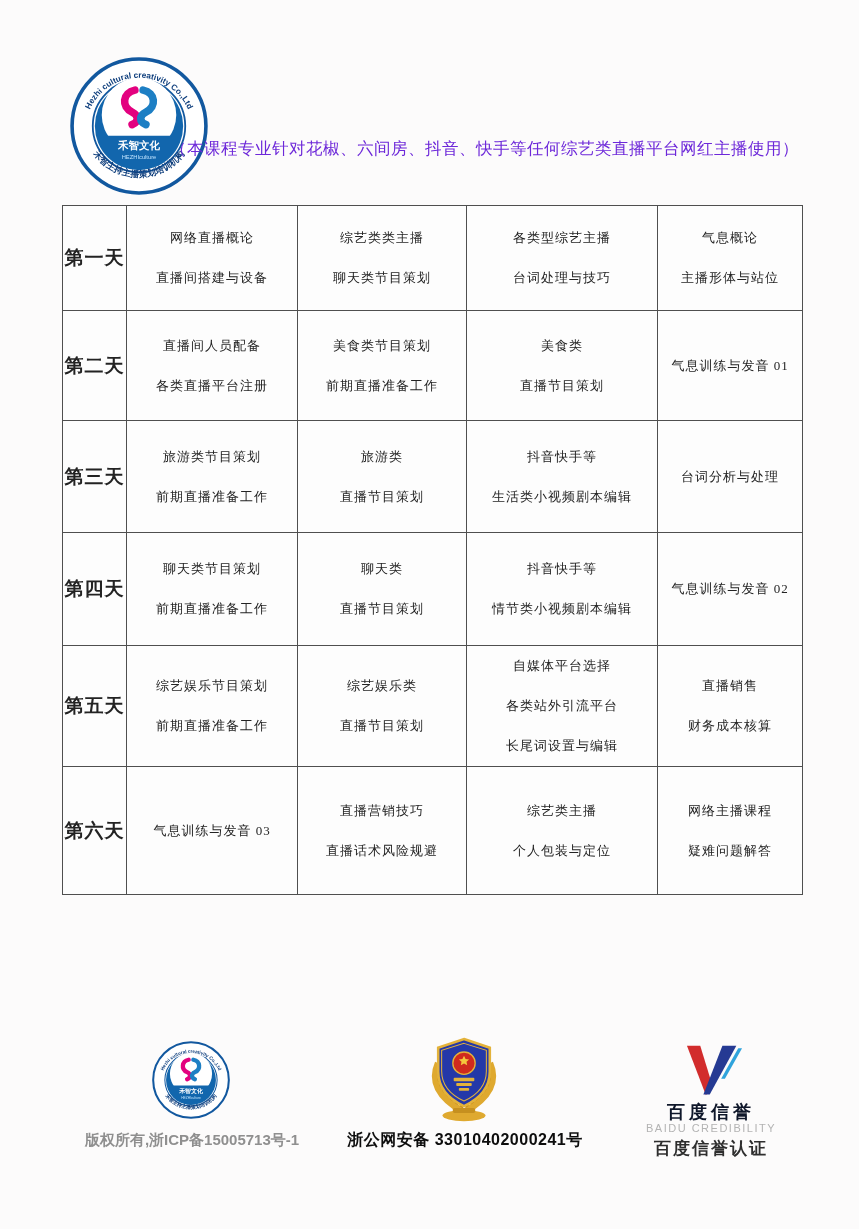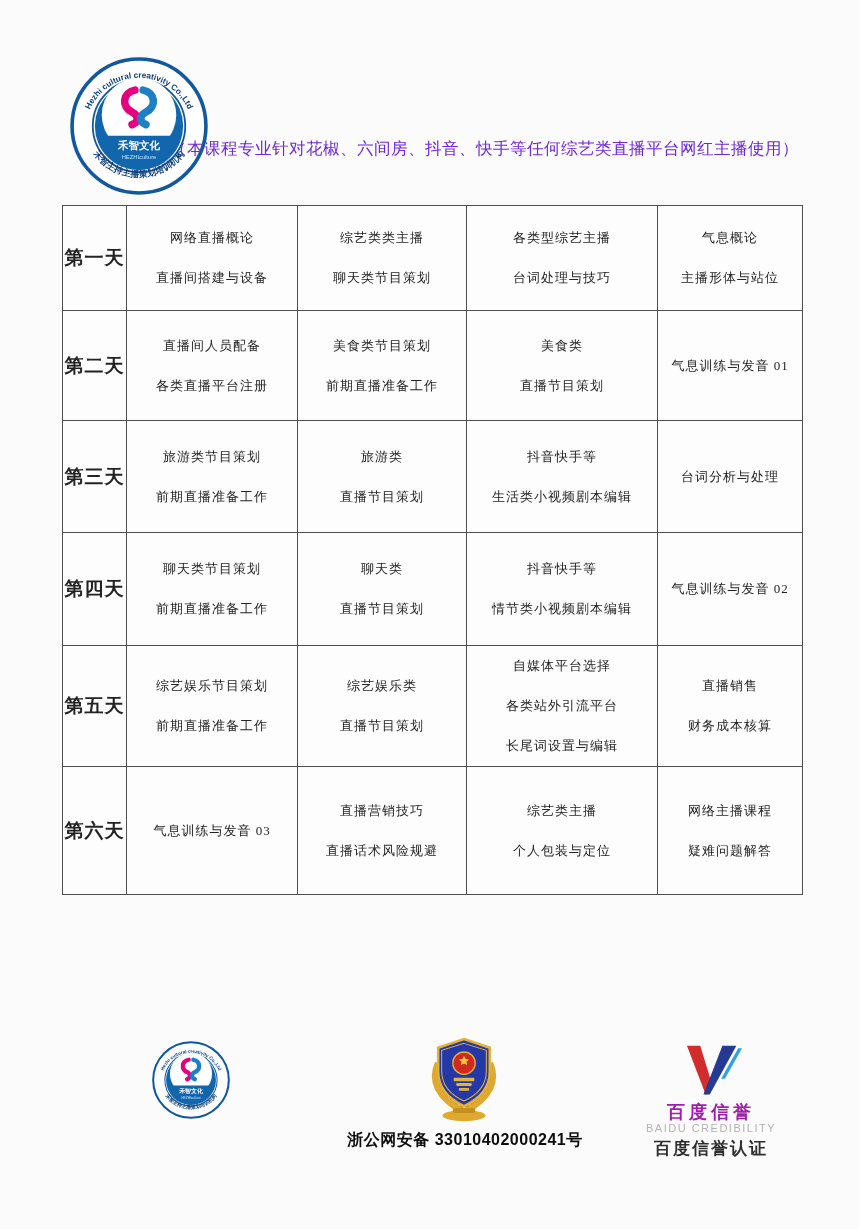--- a/index.html
+++ b/index.html
@@ -66,21 +66,21 @@
     font-family:"Liberation Sans","DejaVu Sans",sans-serif;
     font-size:15px;font-weight:600;color:#8f8f8f;
   }
   .police-record{
     position:absolute;top:1130px;left:340px;width:250px;text-align:center;
     font-family:"Liberation Sans","DejaVu Sans",sans-serif;
     font-size:16px;font-weight:bold;color:#0d0d0d;letter-spacing:.5px;
   }
   .baidu-cn{
     position:absolute;top:1100px;left:631px;width:160px;text-align:center;
-    font-size:18px;color:#a21caf;letter-spacing:4px;font-weight:600;
+    font-size:18px;color:#0f172a;letter-spacing:4px;font-weight:600;
   }
   .baidu-en{
     position:absolute;top:1122px;left:631px;width:160px;text-align:center;
     font-family:"Liberation Sans","DejaVu Sans",sans-serif;
     font-size:11px;color:#b3b3b3;letter-spacing:1.5px;
   }
   .baidu-cert{
     position:absolute;top:1137px;left:631px;width:160px;text-align:center;
     font-size:17px;color:#2e2e2e;letter-spacing:2px;font-weight:700;
   }
@@ -271,18 +271,19 @@
   </div>
 
   <div class="baidu-logo">
     <svg viewBox="0 0 100 90" width="100%" height="100%">
       <polygon points="12,6 33,6 52,68 42,84" fill="#d22c2c"></polygon>
       <polygon points="68,6 90,6 48,83 38,83" fill="#253a93"></polygon>
       <polygon points="93,10 99,10 72,58 66,58" fill="#2fa3dc"></polygon>
     </svg>
   </div>
 
+  <div class="copyright">版权所有,浙ICP备15005713号-1</div>
   <div class="police-record">浙公网安备 33010402000241号</div>
   <div class="baidu-cn">百度信誉</div>
   <div class="baidu-en">BAIDU CREDIBILITY</div>
   <div class="baidu-cert">百度信誉认证</div>
 
 </div>
 
 </body></html>

